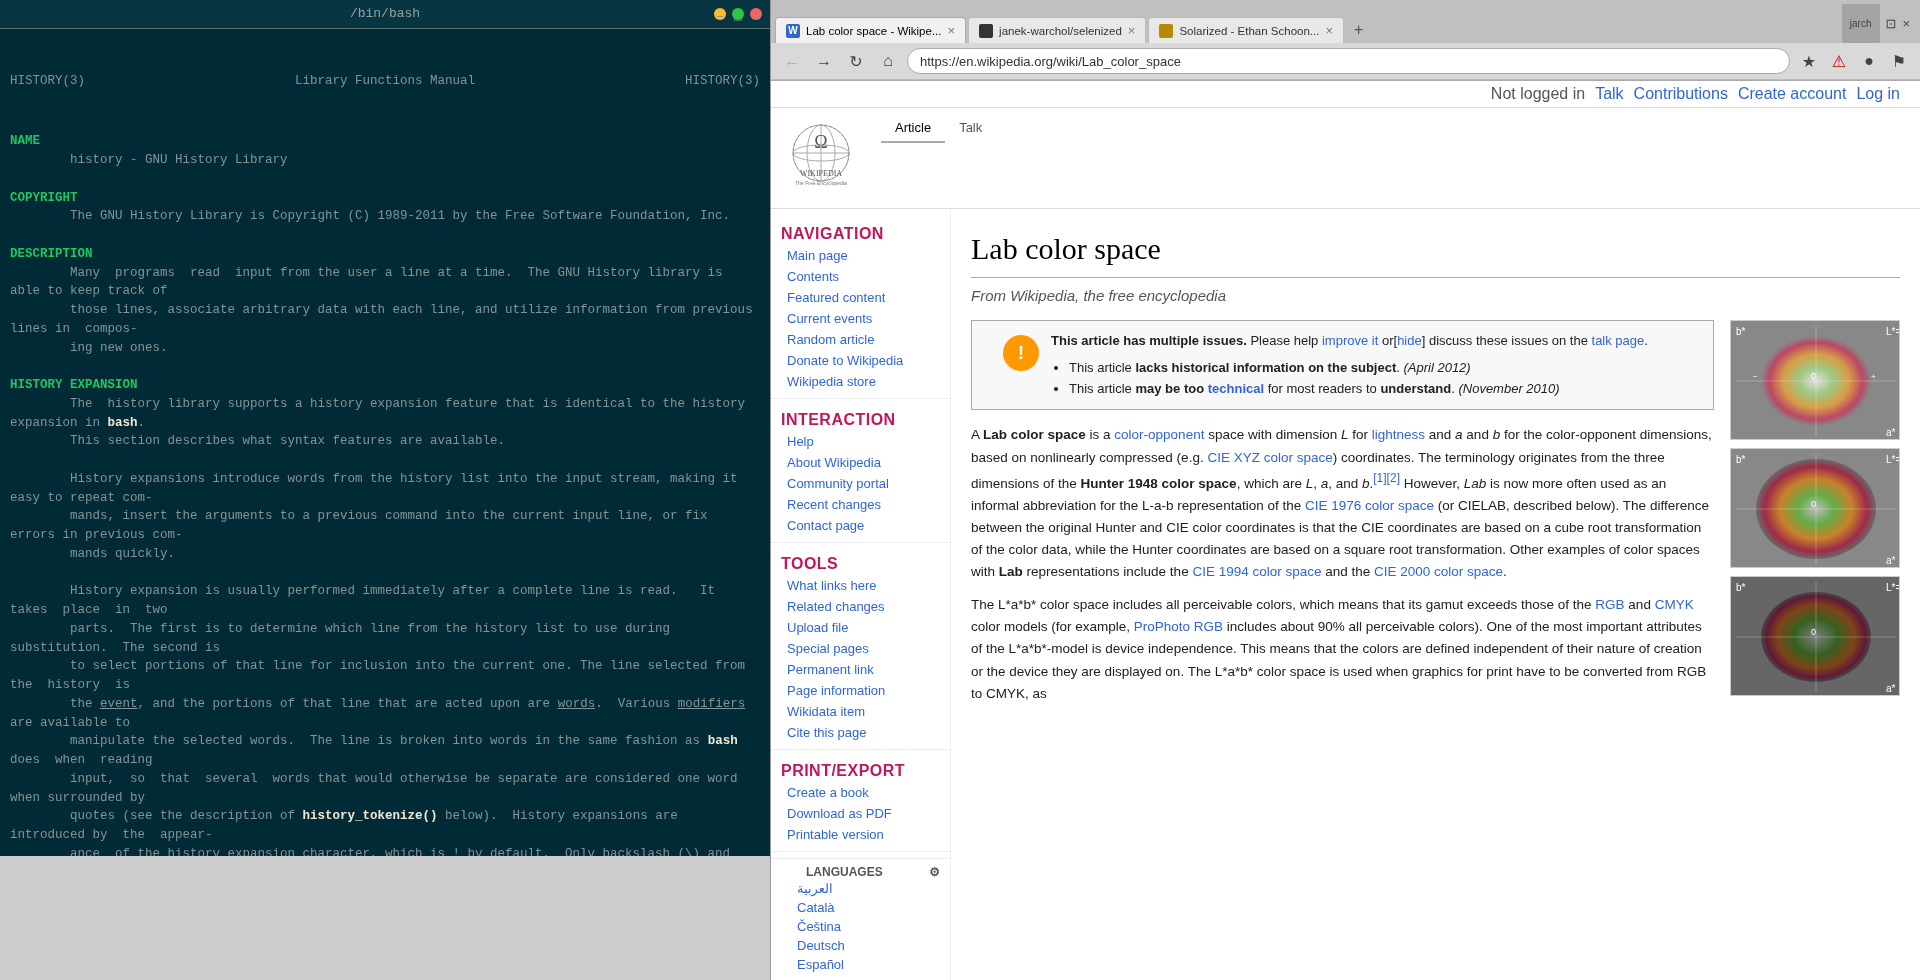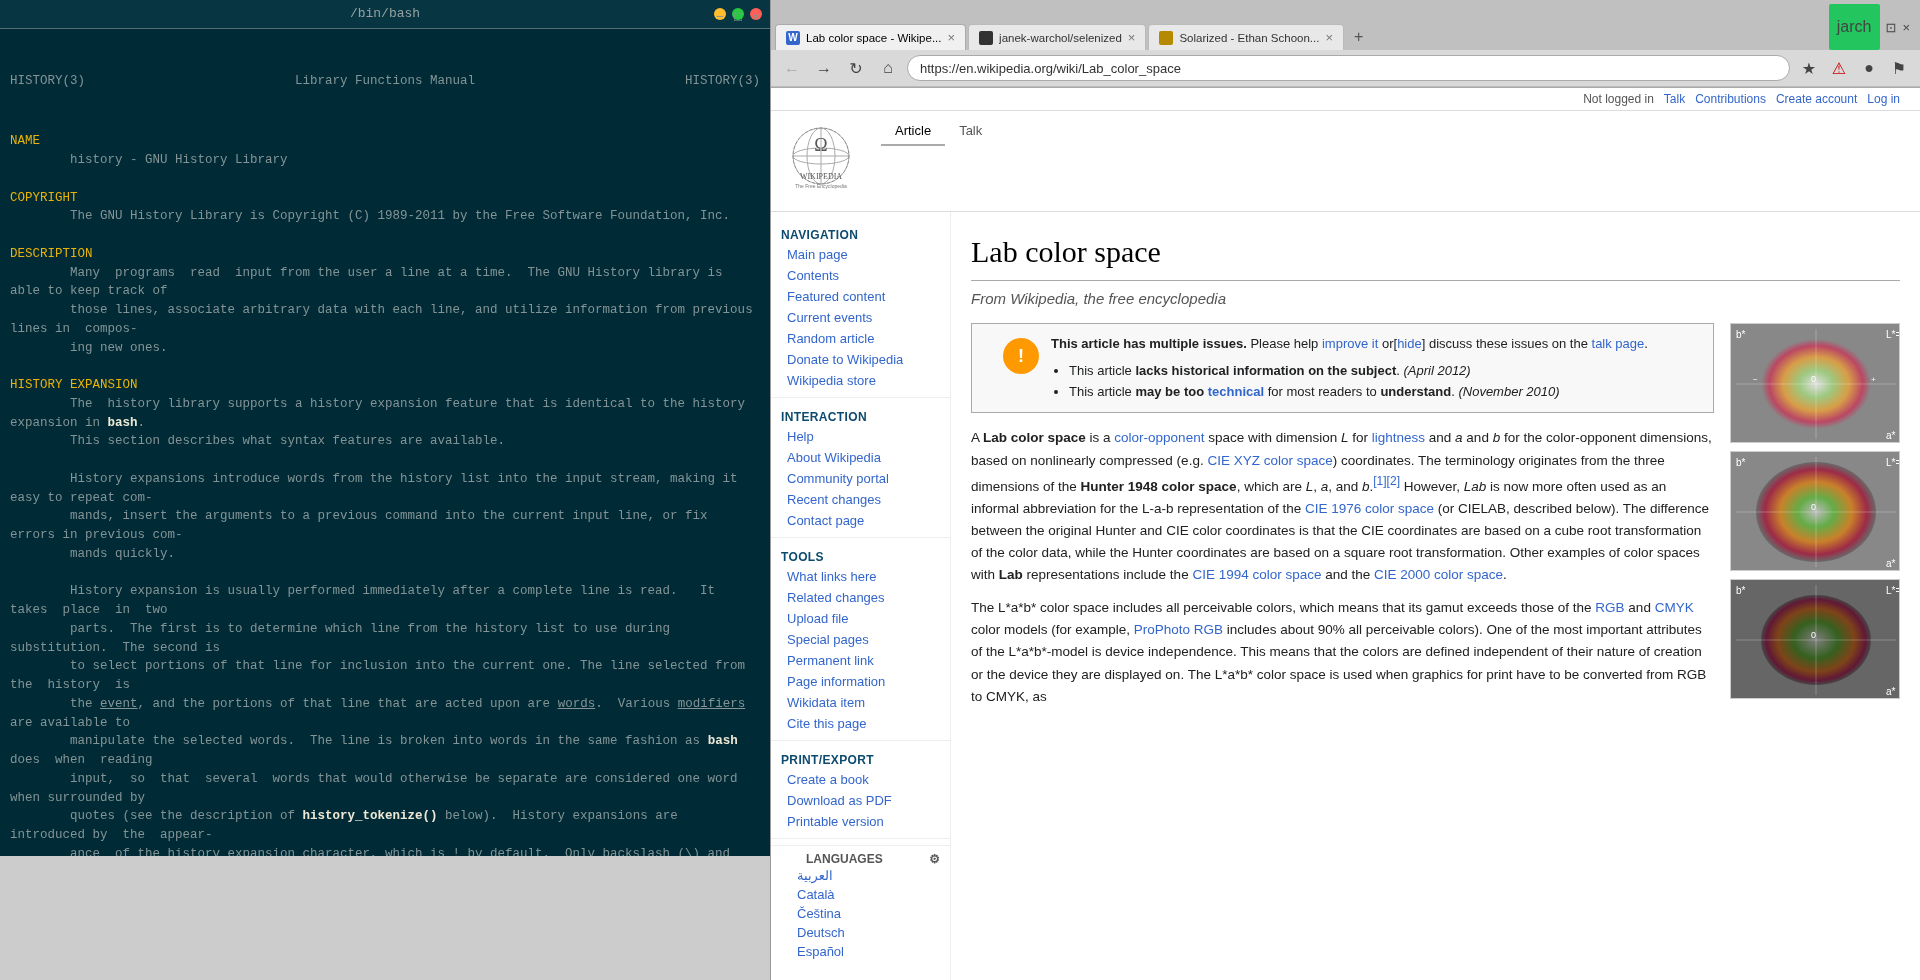--- a/index.html
+++ b/index.html
@@ -43,21 +43,21 @@
       word-break: break-word;
     }
     .term-header {
       display: flex;
       justify-content: space-between;
       color: #839496;
       margin-bottom: 4px;
     }
     .term-bold { color: #eee8d5; font-weight: bold; }
     .term-underline { text-decoration: underline; }
-    .term-section { color: #eab308; font-weight: normal; }
+    .term-section { color: #22c55e; font-weight: bold; }
     .term-green { color: #859900; }
 
     
     #browser {
       flex: 1;
       height: 980px;
       display: flex;
       flex-direction: column;
       background: #f0f0f0;
       border-left: 1px solid #999;
@@ -172,21 +172,21 @@
 
     
     #wiki-topbar {
       background: white;
       border-bottom: 1px solid #ddd;
       padding: 4px 20px;
       display: flex;
       justify-content: flex-end;
       align-items: center;
       gap: 10px;
-      font-size: 12px;
+      font-size: 16px;
       color: #555;
     }
 
     
     #wiki-header {
       display: flex;
       align-items: stretch;
       border-bottom: 1px solid #ddd;
       padding: 0 10px;
     }
@@ -256,23 +256,23 @@
       flex: 1;
     }
     #wiki-sidebar {
       width: 180px;
       flex-shrink: 0;
       border-right: 1px solid #eee;
       padding: 10px 0;
       font-size: 13px;
     }
     .sidebar-section-title {
-      font-size: 12px;
+      font-size: 16px;
       font-weight: bold;
-      color: #0c4a6e;
+      color: #be185d;
       padding: 6px 10px 2px 10px;
       text-transform: uppercase;
       letter-spacing: 0.03em;
     }
     .sidebar-link {
       display: block;
       padding: 3px 10px 3px 16px;
       color: #3366cc;
       cursor: pointer;
       font-size: 13px;
@@ -490,21 +490,21 @@
         <span class="tab-title">janek-warchol/selenized</span>
         <span class="tab-close">×</span>
       </div>
       <div class="browser-tab">
         <div class="tab-favicon" style="background:#b58900; width:14px; height:14px; border-radius:2px;"></div>
         <span class="tab-title">Solarized - Ethan Schoon...</span>
         <span class="tab-close">×</span>
       </div>
       <button class="new-tab-btn">+</button>
       <div style="margin-left:auto; display:flex; align-items:center; gap:6px; padding-right:6px;">
-        <span style="font-size:16px; color:#444; background:#22c55e; padding:14px 8px; border-radius:2px;">jarch</span>
+        <span style="font-size:10px; color:#444; background:#a3a3a3; padding:14px 8px; border-radius:2px;">jarch</span>
         <span style="font-size:13px; color:#444; cursor:pointer;">⊡</span>
         <span style="font-size:13px; color:#444; cursor:pointer;">×</span>
       </div>
     </div>
     <div id="nav-bar">
       <button class="nav-btn disabled">←</button>
       <button class="nav-btn">→</button>
       <button class="nav-btn">↻</button>
       <button class="nav-btn">⌂</button>
       <input id="address-bar" type="text" value="https://en.wikipedia.org/wiki/Lab_color_space" style="">

